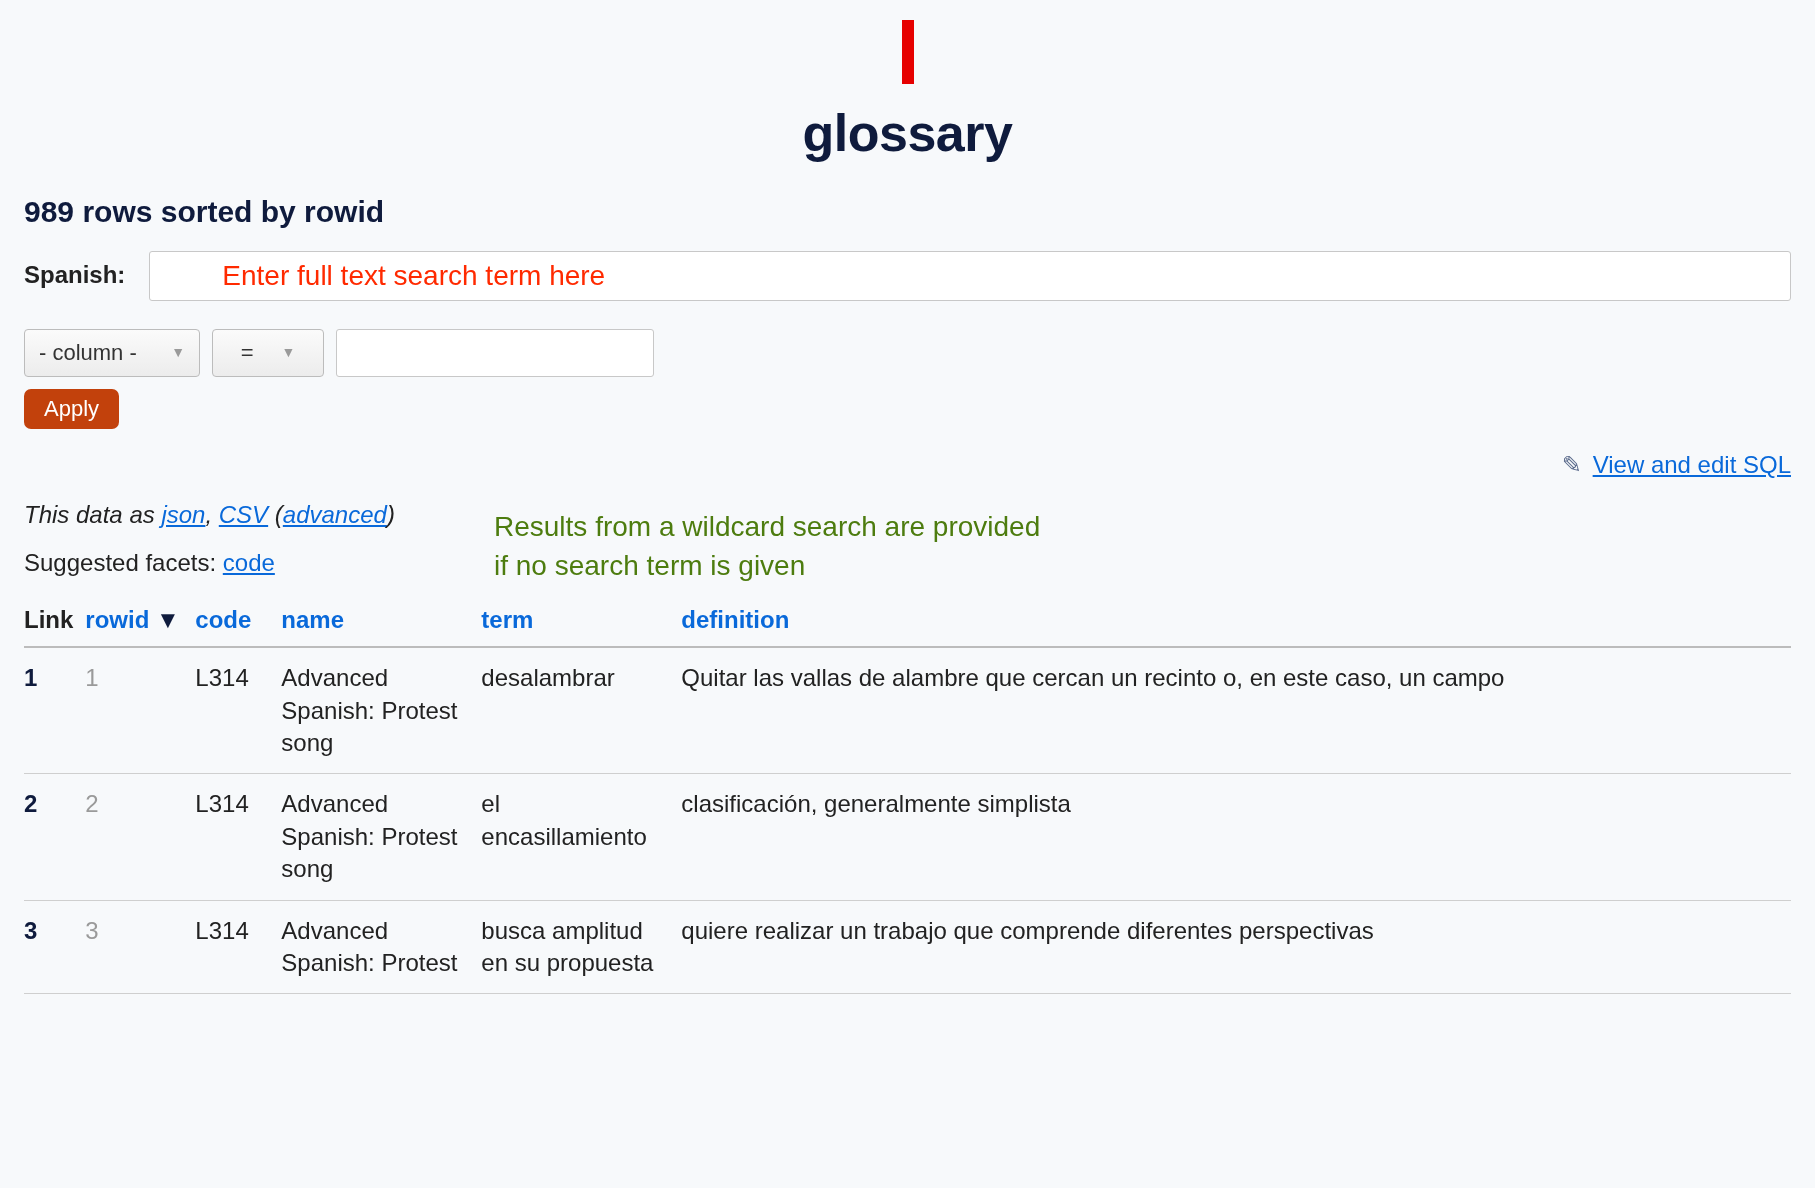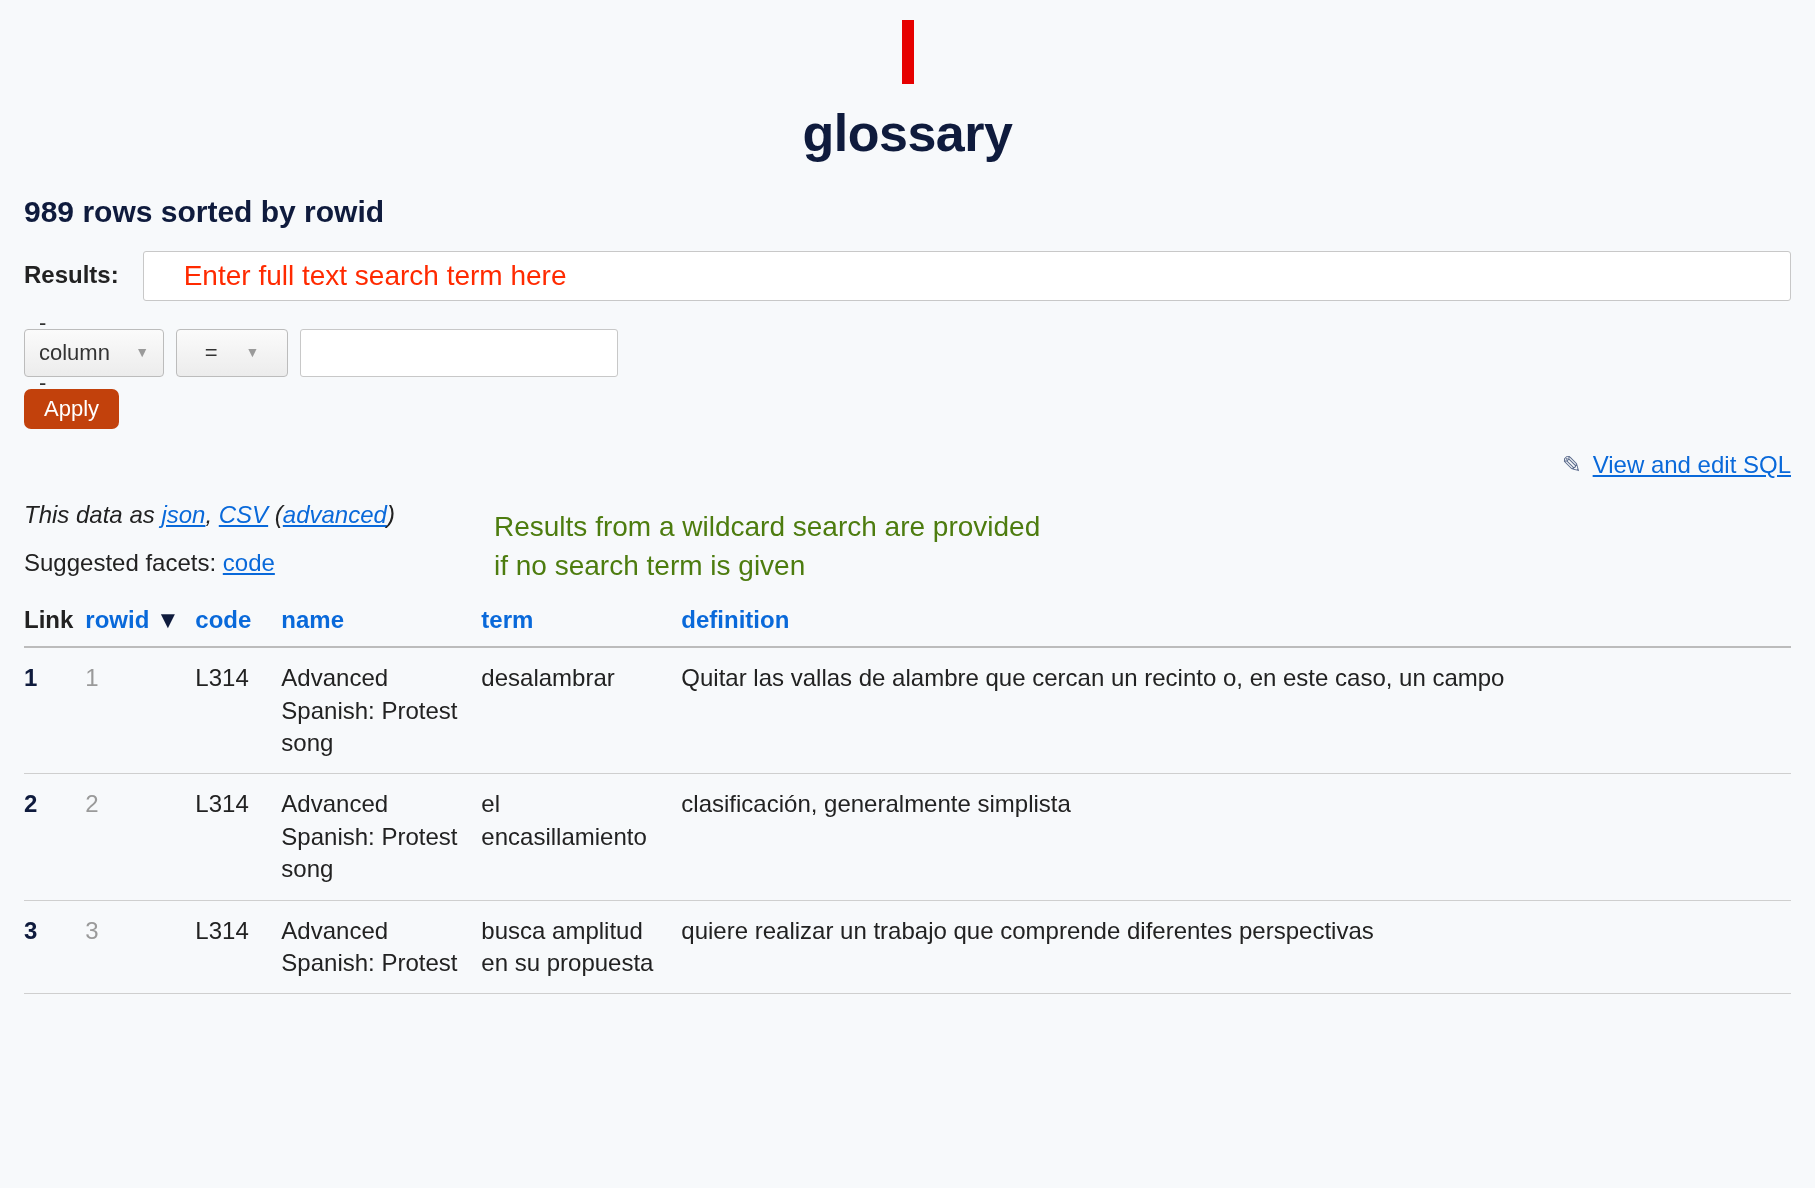--- a/index.html
+++ b/index.html
@@ -15,35 +15,35 @@
   .red-bar { width: 12px; height: 64px; background: #e60000; }
   h1 { font-size: 52px; font-weight: 800; color: #0f1b3d; letter-spacing: -0.5px; }
   .subtitle { font-size: 30px; font-weight: 800; color: #0f1b3d; margin-bottom: 18px; }
   .search-row { display: flex; align-items: center; gap: 24px; margin-bottom: 28px; }
   .search-label { font-size: 24px; font-weight: 600; color: #222; }
   .search-input {
     flex: 1;
     height: 50px;
     border: 1px solid #c8c8c8;
     border-radius: 3px;
-    padding: 0 40px;
+    padding: 0 72px;
     font-size: 28px;
     color: #ff2a00;
     background: #fff;
   }
   .filter-row { display: flex; gap: 12px; margin-bottom: 12px; }
   .select-box {
     height: 48px;
     background: linear-gradient(#fbfbfb,#ececec);
     border: 1px solid #bcbcbc;
     border-radius: 4px;
     display: flex; align-items: center; justify-content: space-between;
     padding: 0 14px; font-size: 22px; color: #333; gap: 18px;
   }
-  .col-select { width: 140px; }
+  .col-select { width: 176px; }
   .op-select  { width: 112px; justify-content: center; gap: 28px; }
   .chev { color: #9a9a9a; font-size: 14px; }
   .filter-input {
     width: 318px; height: 48px;
     border: 1px solid #c8c8c8; border-radius: 3px; background: #fff;
     padding: 0 10px; font-size: 22px;
   }
   .apply-btn {
     display: inline-block;
     background: #c2410c; color: #fff; border: none;
@@ -90,21 +90,21 @@
 
 
 <div class="title-row">
   <div class="red-bar"></div>
   <h1>glossary</h1>
 </div>
 
 <div class="subtitle">989 rows sorted by rowid</div>
 
 <div class="search-row">
-  <div class="search-label">Results:</div>
+  <div class="search-label">Spanish:</div>
   <input class="search-input" type="text" value="Enter full text search term here" style="">
 </div>
 
 <div class="filter-row">
   <div class="select-box col-select">
     <span>- column -</span>
     <span class="chev">▼</span>
   </div>
   <div class="select-box op-select">
     <span>=</span>

